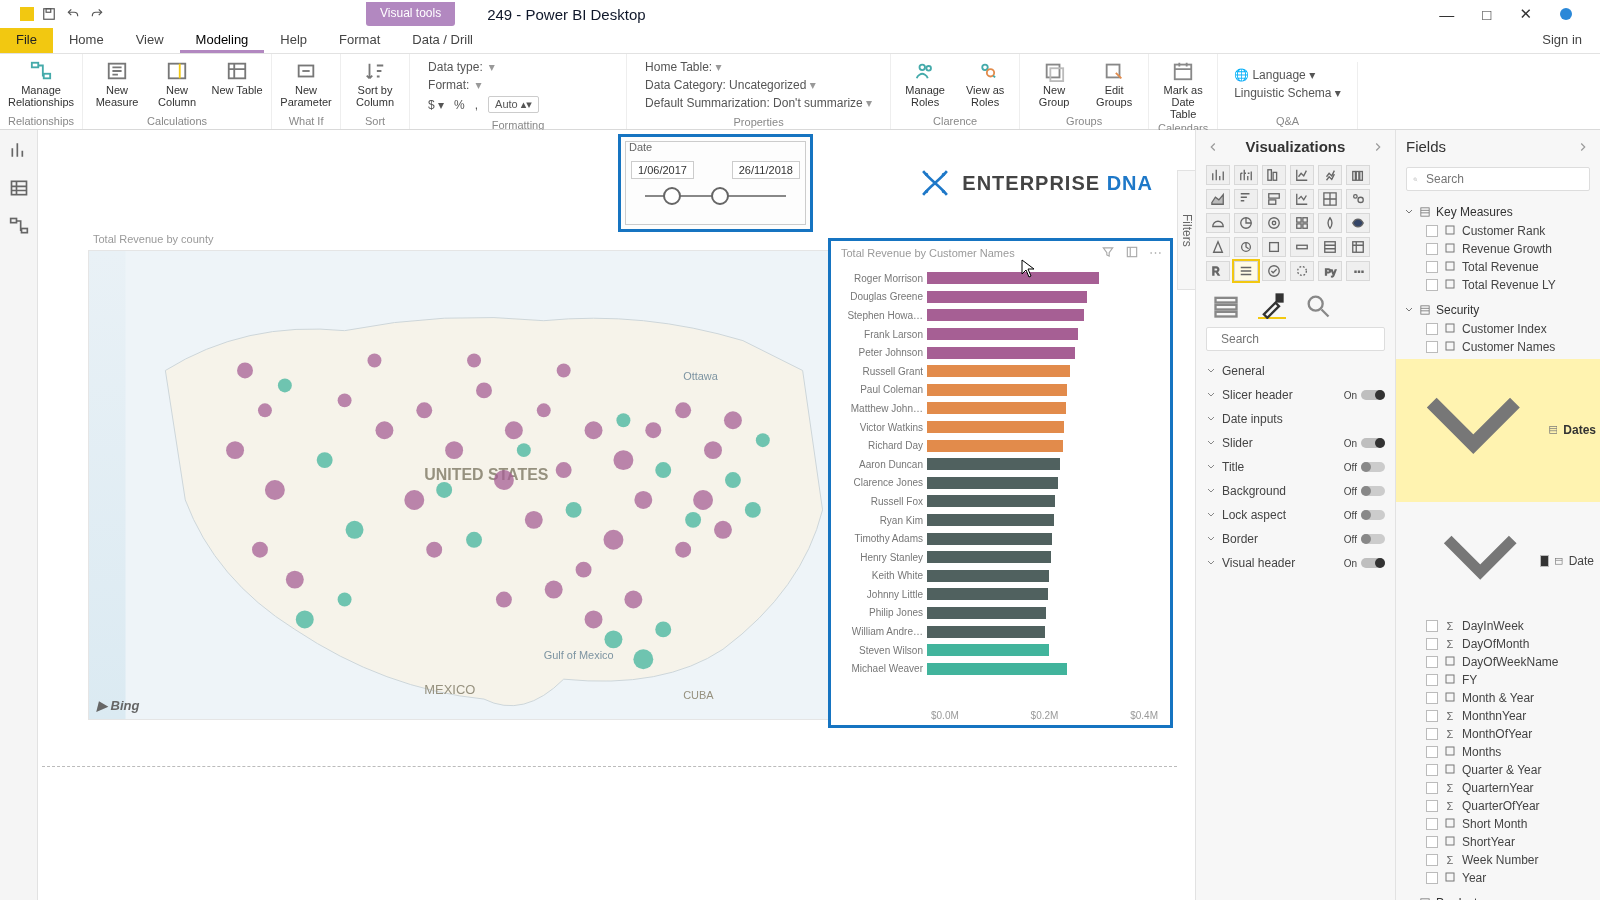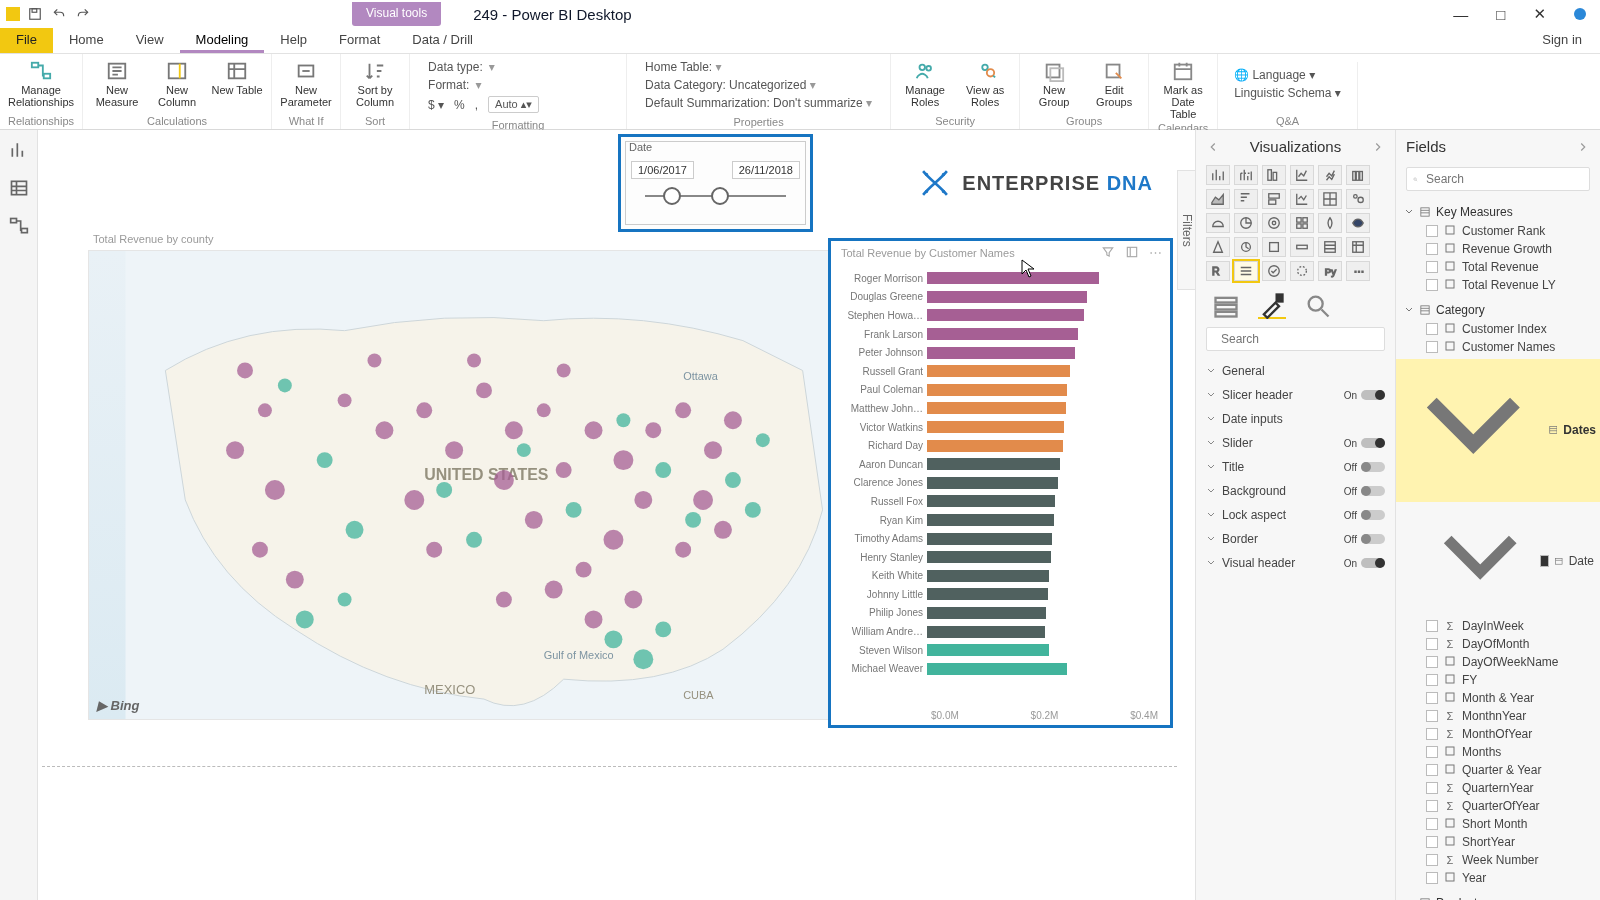--- a/index.html
+++ b/index.html
@@ -1,19 +1,19 @@
 <!DOCTYPE html>
 <html><head>
 <meta charset="utf-8">
 <style>
 * { box-sizing: border-box; font-family: "Segoe UI", Arial, sans-serif; }
 html, body { margin:0; padding:0; width:1600px; height:900px; overflow:hidden; background:#f3f3f3; font-size:13px; color:#333; }
 
 
-.titlebar { height:28px; background:#fff; display:flex; align-items:center; padding:0 6px; }
+.titlebar { height:28px; background:#fff; display:flex; align-items:center; padding:0 20px; }
 .titlebar .qa { display:flex; gap:6px; align-items:center; }
 .titlebar .qa .ic { width:18px; height:18px; display:flex; align-items:center; justify-content:center; color:#555; font-size:13px; }
 .titlebar .qa .ic svg { width:14px; height:14px; }
 .titlebar .logo { width:14px; height:14px; background:#f2c811; margin-right:6px; }
 .visual-tools { margin-left:260px; background:#b288c0; color:#fff; padding:4px 14px 6px 14px; font-size:12px; border-radius:0 0 3px 3px; }
 .titlebar .title { margin-left:32px; color:#0f172a; font-size:15px; }
 .titlebar .wins { margin-left:auto; display:flex; gap:28px; align-items:center; padding-right:8px; }
 .titlebar .wins span { font-size:15px; color:#333; }
 .titlebar .wins .dot { width:12px; height:12px; border-radius:50%; background:#2b88d8; }
 
@@ -291,21 +291,21 @@
             <svg viewBox="0 0 24 24" fill="none" stroke="#4aa" stroke-width="2">
               <circle cx="12" cy="8" r="3"></circle>
               <circle cx="18" cy="14" r="4" stroke="#e28b4b"></circle>
               <path d="M21 17l2 2"></path>
             </svg>
           </div>
           <span>View as
 Roles</span>
         </div>
     </div>
-    <div class="gl">Security</div>
+    <div class="gl">Clarence</div>
   </div>
   <div class="rgroup">
     <div class="btns">
       <div class="rbtn">
           <div class="ric">
             <svg viewBox="0 0 24 24" fill="none" stroke="#888" stroke-width="2">
               <rect x="4" y="5" width="14" height="14"></rect>
               <rect x="8" y="9" width="14" height="14" stroke="#bbb"></rect>
             </svg>
           </div>
@@ -623,21 +623,21 @@
     </div>
 
     <div class="dotted"></div>
   </div>
 
   <div class="right-panels">
     <div class="pane-h">
       <svg viewBox="0 0 24 24" fill="none" stroke="#999" stroke-width="2">
           <path d="M15 6l-6 6 6 6"></path>
         </svg>
-      <span style="font-weight:400">Visualizations</span>
+      <span style="font-weight:700">Visualizations</span>
       <svg viewBox="0 0 24 24" fill="none" stroke="#999" stroke-width="2">
           <path d="M9 6l6 6-6 6"></path>
         </svg>
     </div>
     <div class="viz-grid" id="viz-grid">
         <div class="v">
           <svg viewBox="0 0 16 16" fill="none" stroke="#666" stroke-width="1.5">
             <path d="M2 14V6M6 14V2M10 14V9M14 14V4"></path>
           </svg>
         </div>
@@ -1008,21 +1008,21 @@
         </div>
         <div class="field-group">
           <div class="gh">
             <svg viewBox="0 0 10 10">
               <path d="M2 3l3 3 3-3" stroke="#777" fill="none"></path>
             </svg>
             <svg width="12" height="12" viewBox="0 0 12 12" stroke="#777" fill="none">
               <rect x="1" y="1" width="10" height="10"></rect>
               <path d="M1 4h10M1 7h10"></path>
             </svg>
-            <span>Category</span>
+            <span>Security</span>
           </div>
           <div class="field-item">
             <span class="cb"></span>
             <span class="sig"><svg width="12" height="12" viewBox="0 0 12 12" stroke="#777" fill="none">
                 <rect x="2" y="2" width="8" height="8"></rect>
               </svg></span>
             <span>Customer Index</span>
           </div>
           <div class="field-item">
             <span class="cb"></span>

